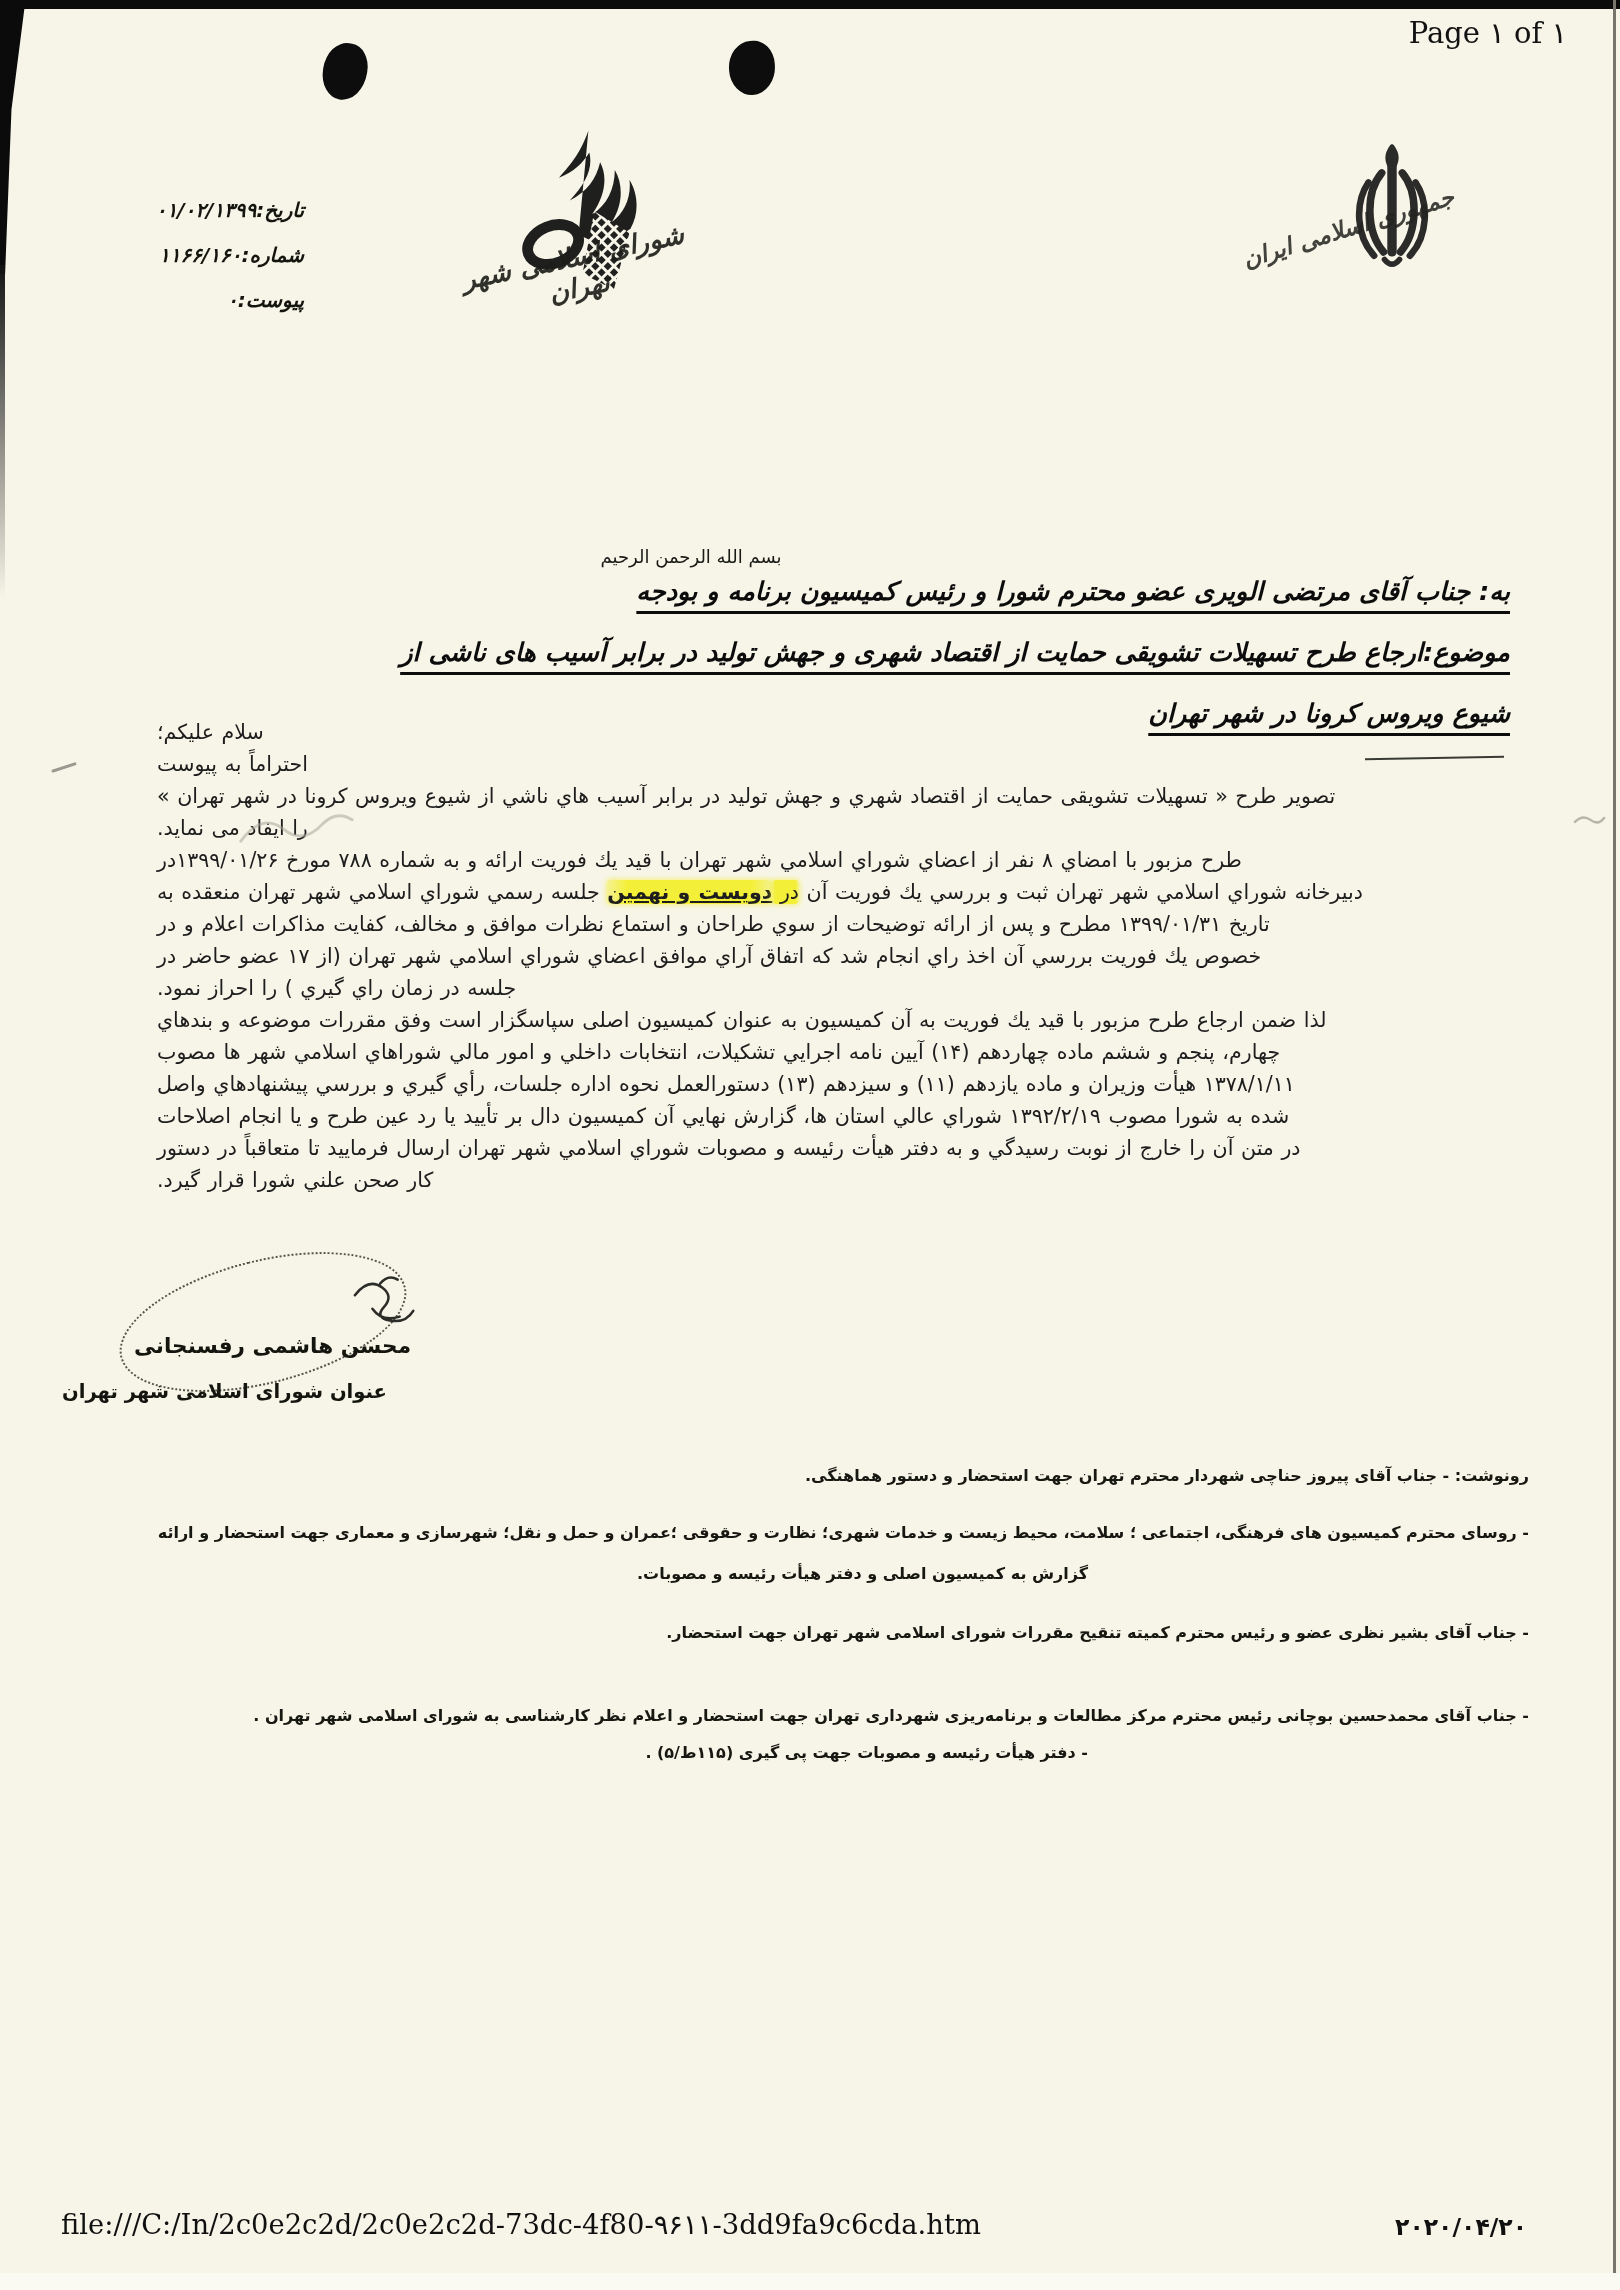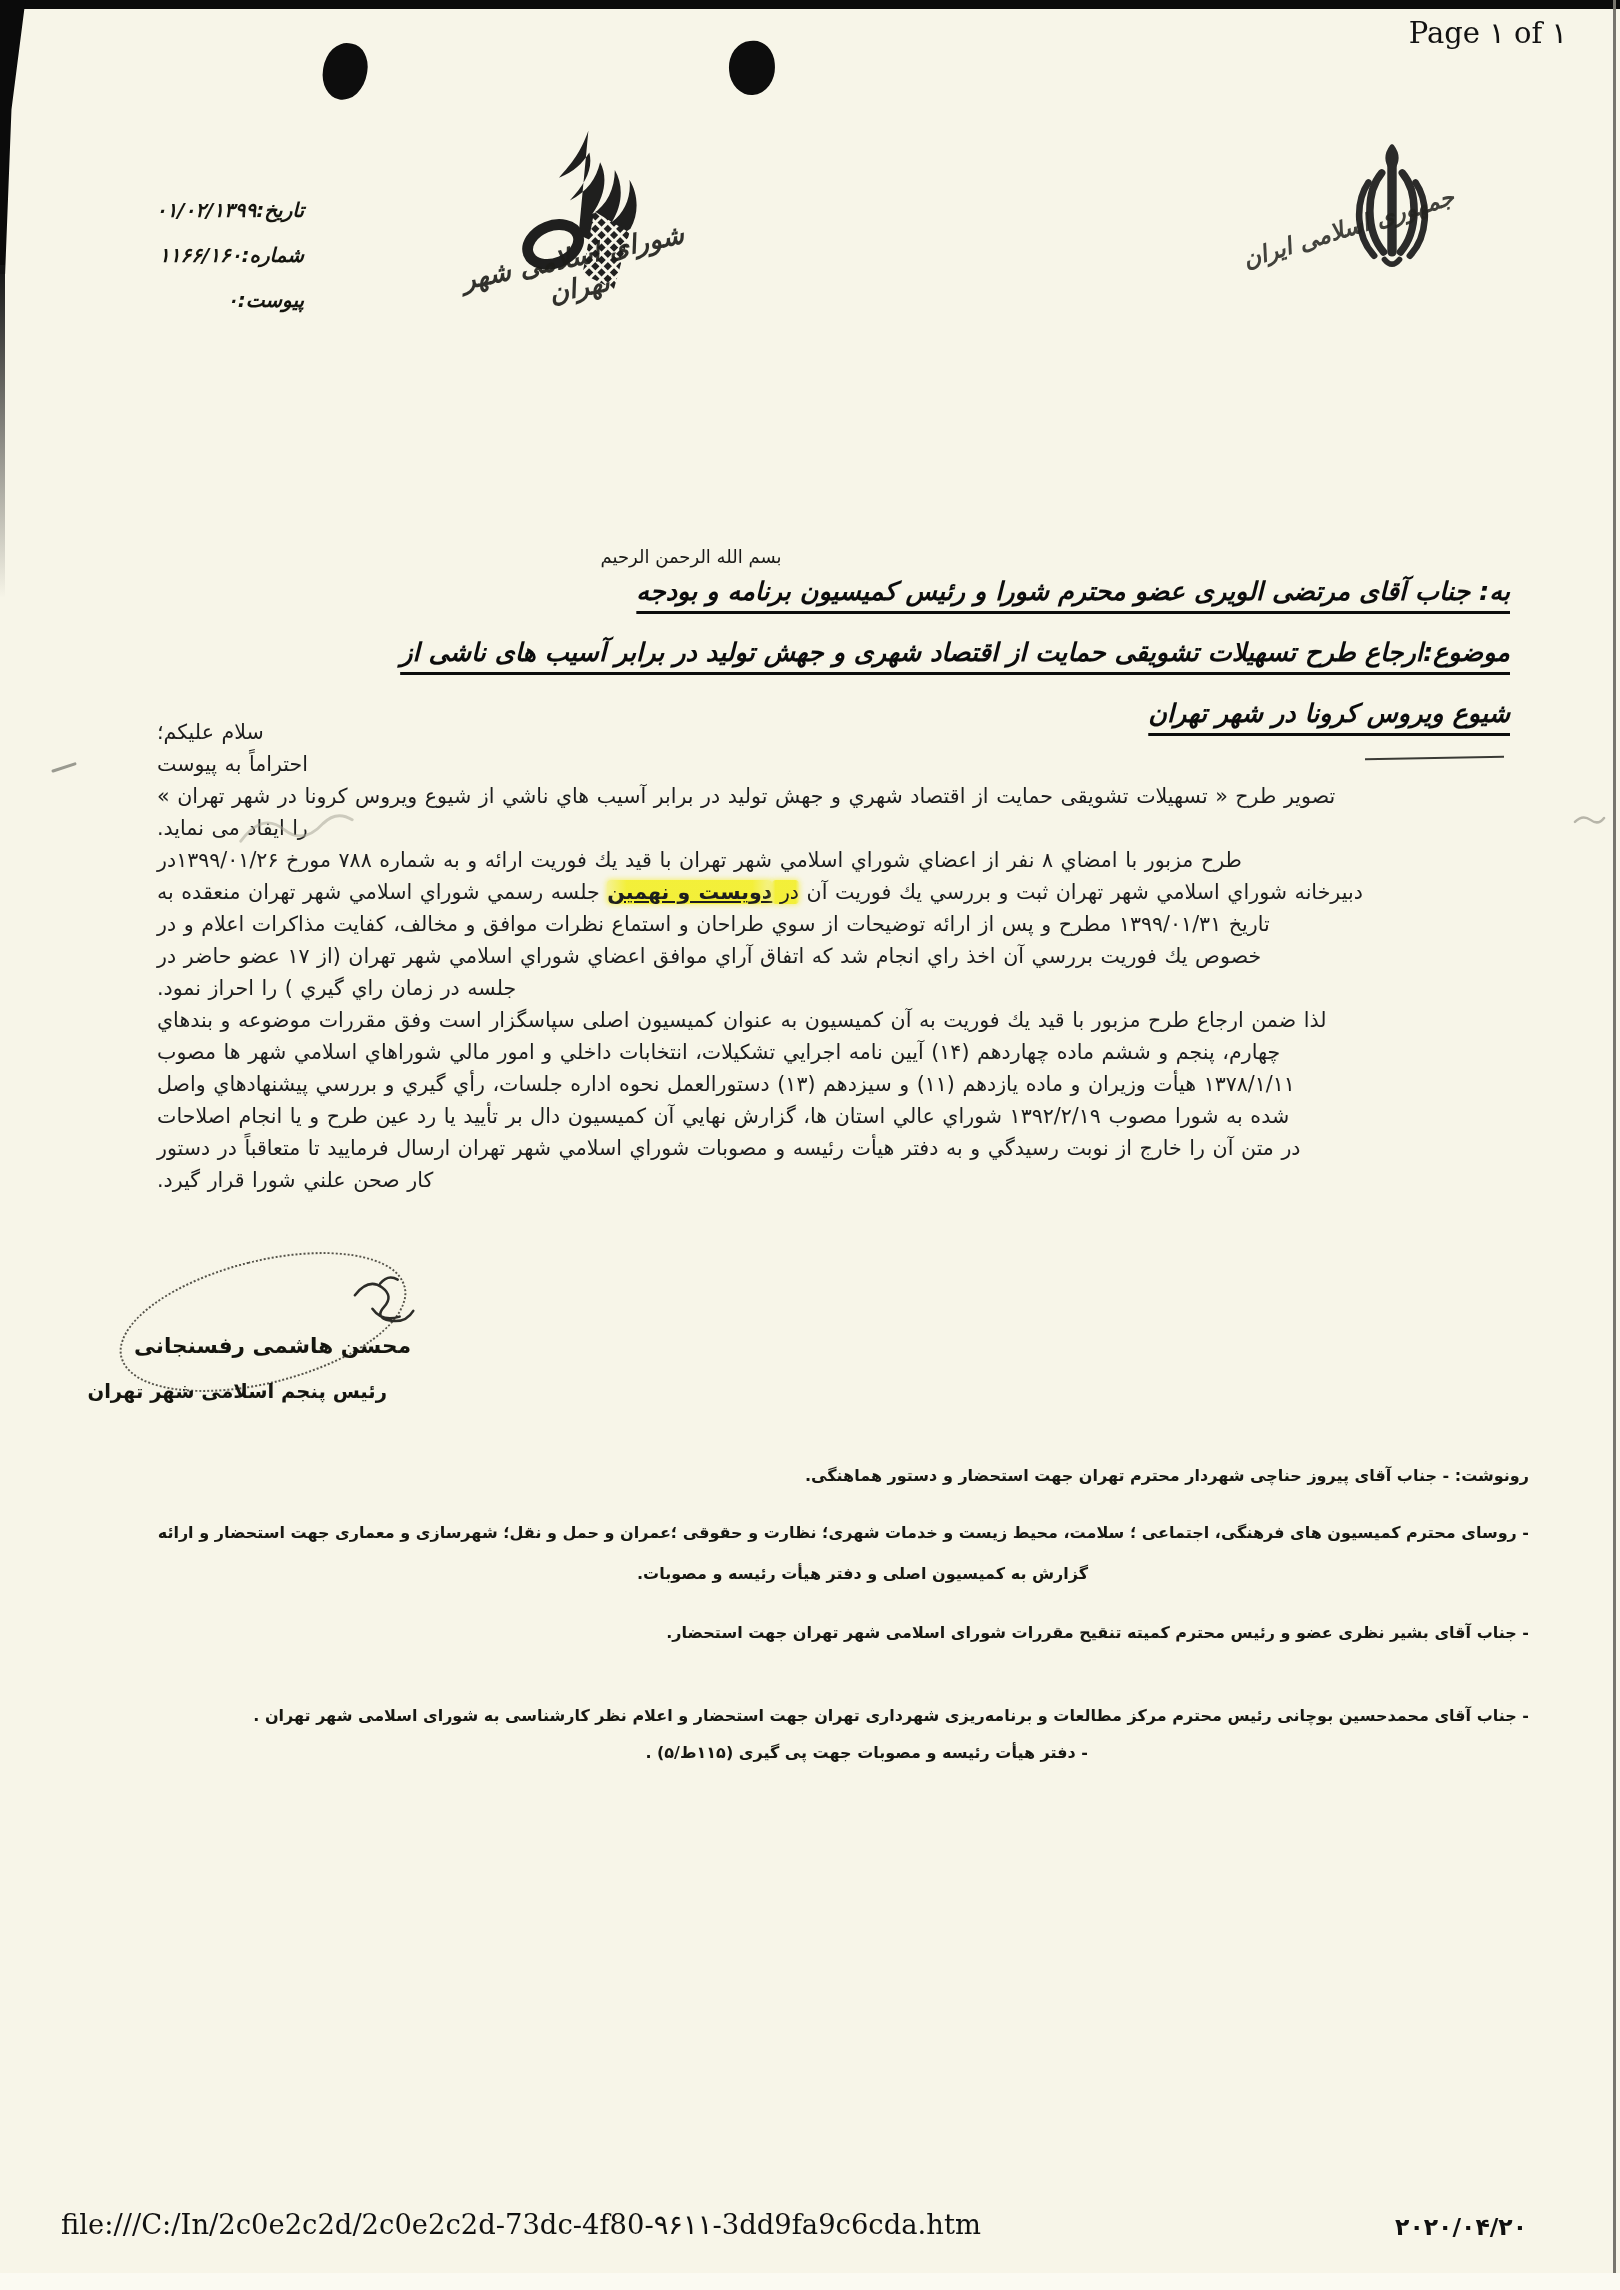--- a/index.html
+++ b/index.html
@@ -167,21 +167,21 @@
     </svg>
   </div>
 
   <div class="sig-ellipse"></div>
   <div class="sig-scribble">
     <svg viewBox="0 0 86 76" width="84" height="74">
       <path d="M10 30 q14 -18 28 -8 q12 9 2 20 q-10 11 6 14 q16 3 24 -10 M28 44 q10 14 28 8 M36 18 q8 -10 18 -4" fill="none" stroke="#2c2c28" stroke-width="2.6" stroke-linecap="round"></path>
     </svg>
   </div>
   <div class="sig-name">محسن هاشمی رفسنجانی</div>
-  <div class="sig-title">رئیس پنجم اسلامی شهر تهران</div>
+  <div class="sig-title">عنوان شورای اسلامی شهر تهران</div>
 
   <div class="cc-line cc-0">رونوشت: - جناب آقای پیروز حناچی شهردار محترم تهران جهت استحضار و دستور هماهنگی.</div>
   <div class="cc-line cc-1">- روسای محترم کمیسیون های فرهنگی، اجتماعی ؛ سلامت، محیط زیست و خدمات شهری؛ نظارت و حقوقی ؛عمران و حمل و نقل؛ شهرسازی و معماری جهت استحضار و ارائه</div>
   <div class="cc-line cc-2">گزارش به کمیسیون اصلی و دفتر هیأت رئیسه و مصوبات.</div>
   <div class="cc-line cc-3">- جناب آقای بشیر نظری عضو و رئیس محترم کمیته تنقیح مقررات شورای اسلامی شهر تهران جهت استحضار.</div>
   <div class="cc-line cc-4">- جناب آقای محمدحسین بوچانی رئیس محترم مرکز مطالعات و برنامه‌ریزی شهرداری تهران جهت استحضار و اعلام نظر کارشناسی به شورای اسلامی شهر تهران .</div>
   <div class="cc-line cc-5">- دفتر هیأت رئیسه و مصوبات جهت پی گیری (۱۱۵ط/۵) .</div>
 
   <div class="footer-url">file:///C:/In/2c0e2c2d/2c0e2c2d-73dc-4f80-۹۶۱۱-3dd9fa9c6cda.htm</div>
   <div class="footer-date">۲۰۲۰/۰۴/۲۰</div>

